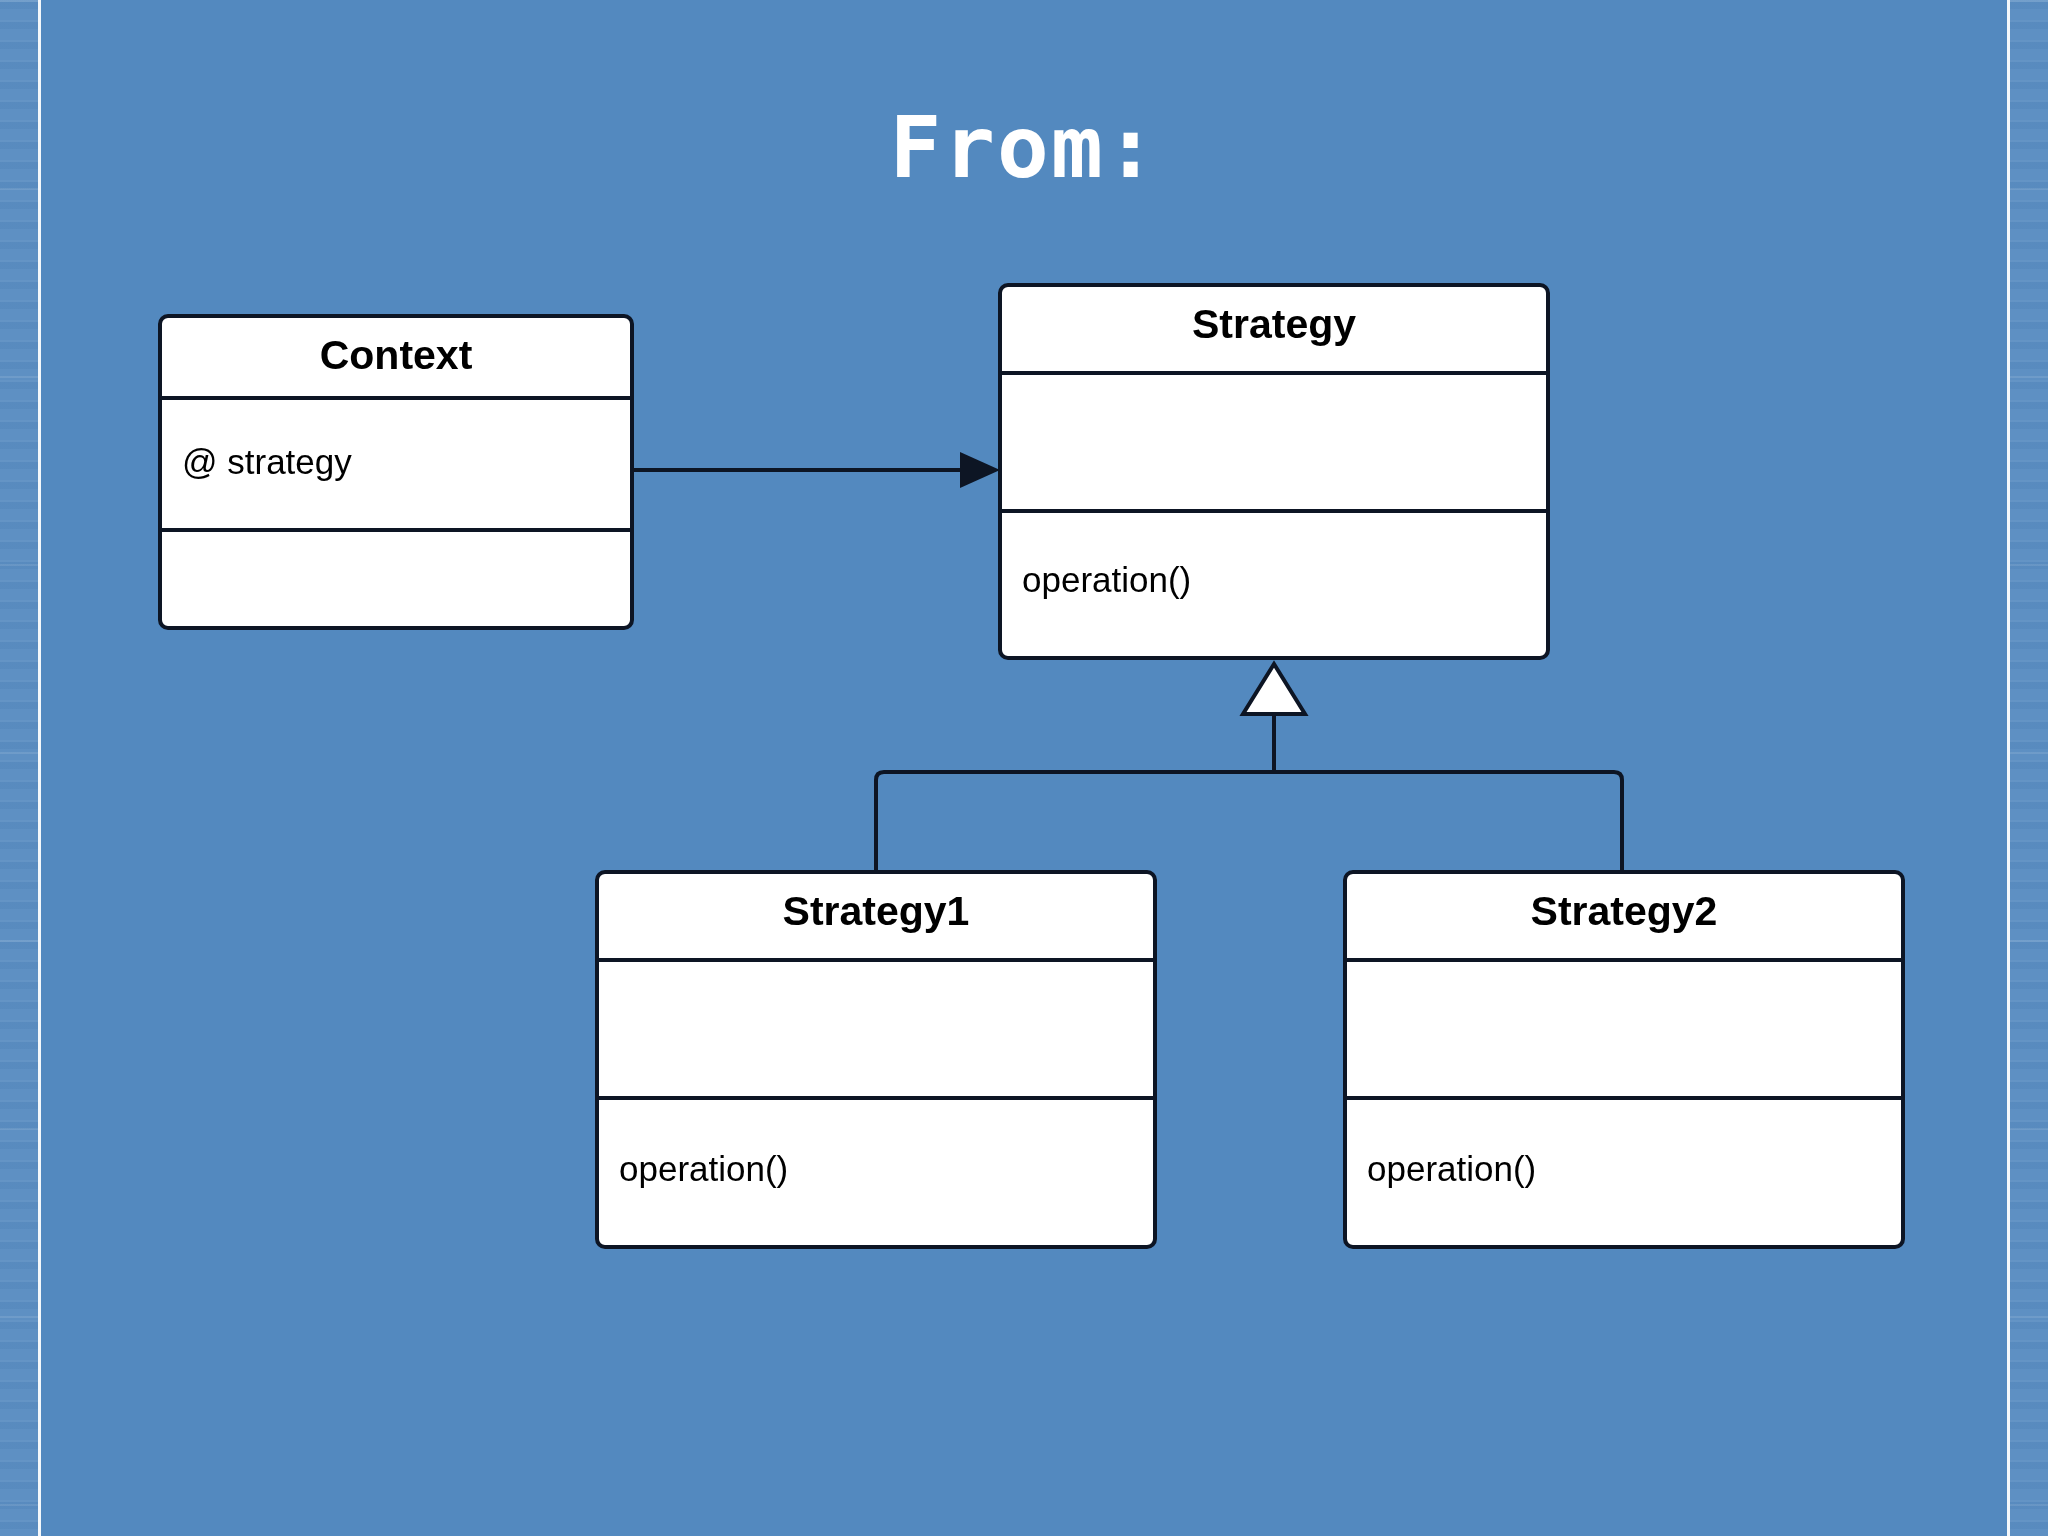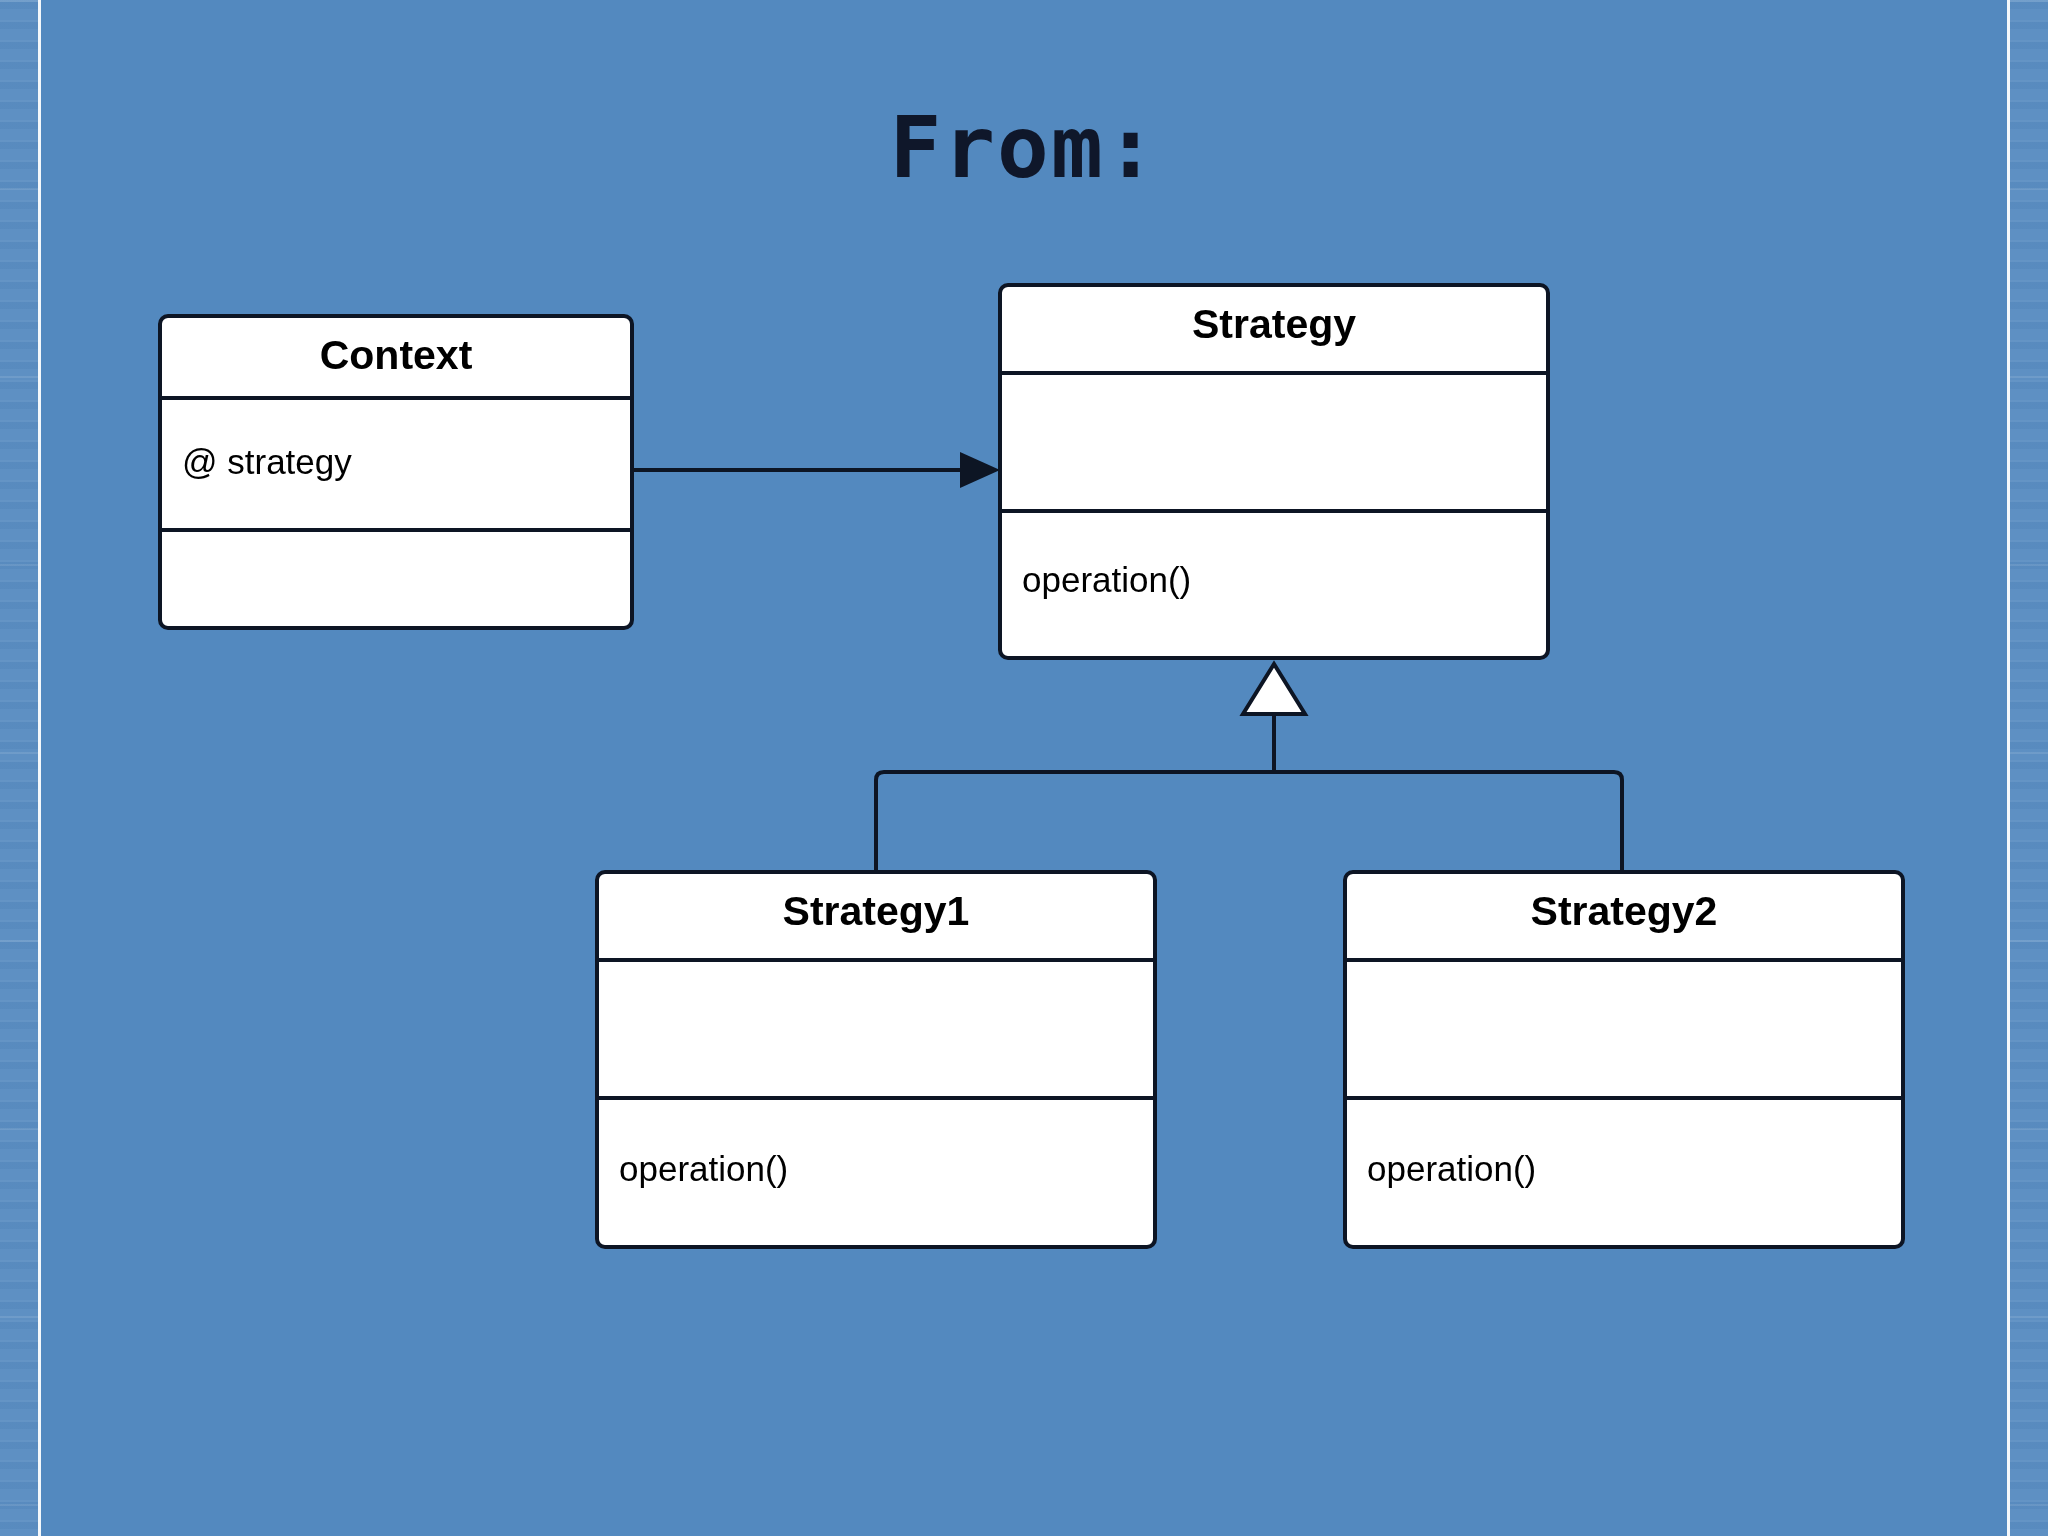--- a/index.html
+++ b/index.html
@@ -54,21 +54,21 @@
   .edge-rule.left  { left: 38px; }
   .edge-rule.right { right: 38px; }
 
   
   #slide-title {
     position: absolute;
     left: 0;
     top: 104px;
     width: 2048px;
     text-align: center;
-    color: #0f172a;
+    color: #ffffff;
     font-family: "DejaVu Sans Mono", "Liberation Mono", monospace;
     font-weight: bold;
     font-size: 86px;
     letter-spacing: 2px;
     line-height: 1;
     white-space: pre;
   }
 
   
   #uml-canvas {

